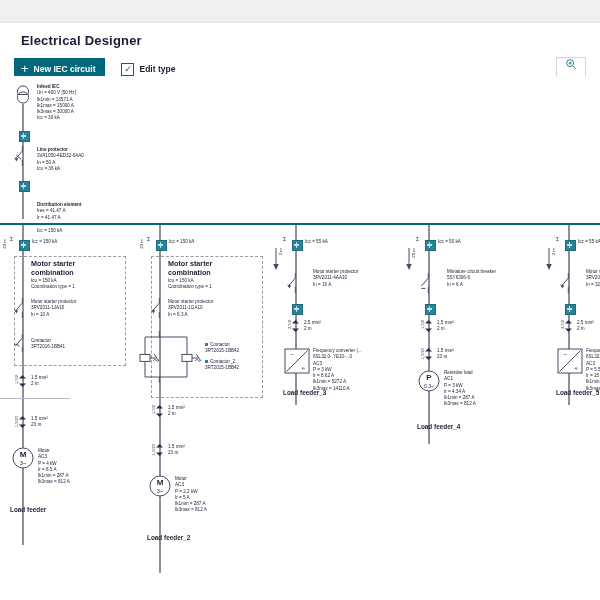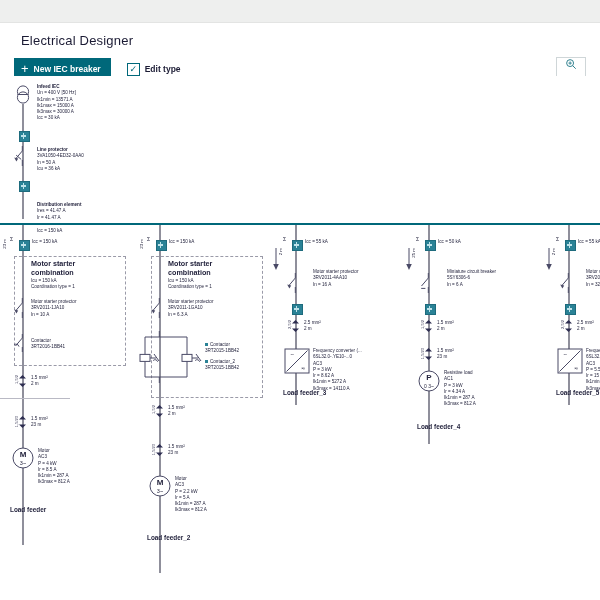--- a/index.html
+++ b/index.html
@@ -7,21 +7,21 @@
     width:600px;height:600px;overflow:hidden;
     background:#eeefee;
     font-family:"Liberation Sans", sans-serif;
     color:#1b1b34;
   }
   .app{width:600px;height:600px;position:relative;}
 
   
   .topstrip{height:22px;background:#eeefee;border-bottom:1px solid #e3e4e3;}
   .header{background:#ffffff;padding:8px 14px 10px 14px;border-bottom:1px solid #e0e1e0;}
-  .page-title{font-size:13px;font-weight:normal;letter-spacing:.2px;color:#1b1b34;margin:2px 0 10px 0;padding-left:7px;}
+  .page-title{font-size:13px;font-weight:bold;letter-spacing:.2px;color:#1b1b34;margin:2px 0 10px 0;padding-left:7px;}
 
   .toolbar{display:flex;align-items:center;position:relative;height:22px;}
   .btn-primary{
     display:flex;align-items:center;gap:5px;
     background:#00687a;color:#fff;border:none;
     height:22px;padding:0 10px 0 7px;
     font-size:8.5px;font-weight:bold;cursor:pointer;
     font-family:"Liberation Sans", sans-serif;
   }
   .btn-primary .plus{font-size:13px;font-weight:normal;line-height:1;margin-top:-1px;}
@@ -80,21 +80,21 @@
 
   <div class="topstrip"></div>
 
   <div class="header">
     <div class="page-title">Electrical Designer</div>
 
     <div class="toolbar">
 
       <button class="btn-primary">
         <span class="plus">+</span>
-        <span>New IEC breaker</span>
+        <span>New IEC circuit</span>
       </button>
 
       <div class="checkwrap">
         <span class="checkbox">✓</span>
         <span class="checklabel">Edit type</span>
       </div>
 
       <div class="zoomgroup">
         <svg class="zicon" viewBox="0 0 16 16">
           <circle cx="6.8" cy="6.8" r="4.6" fill="none" stroke="currentColor" stroke-width="1.3"></circle>

